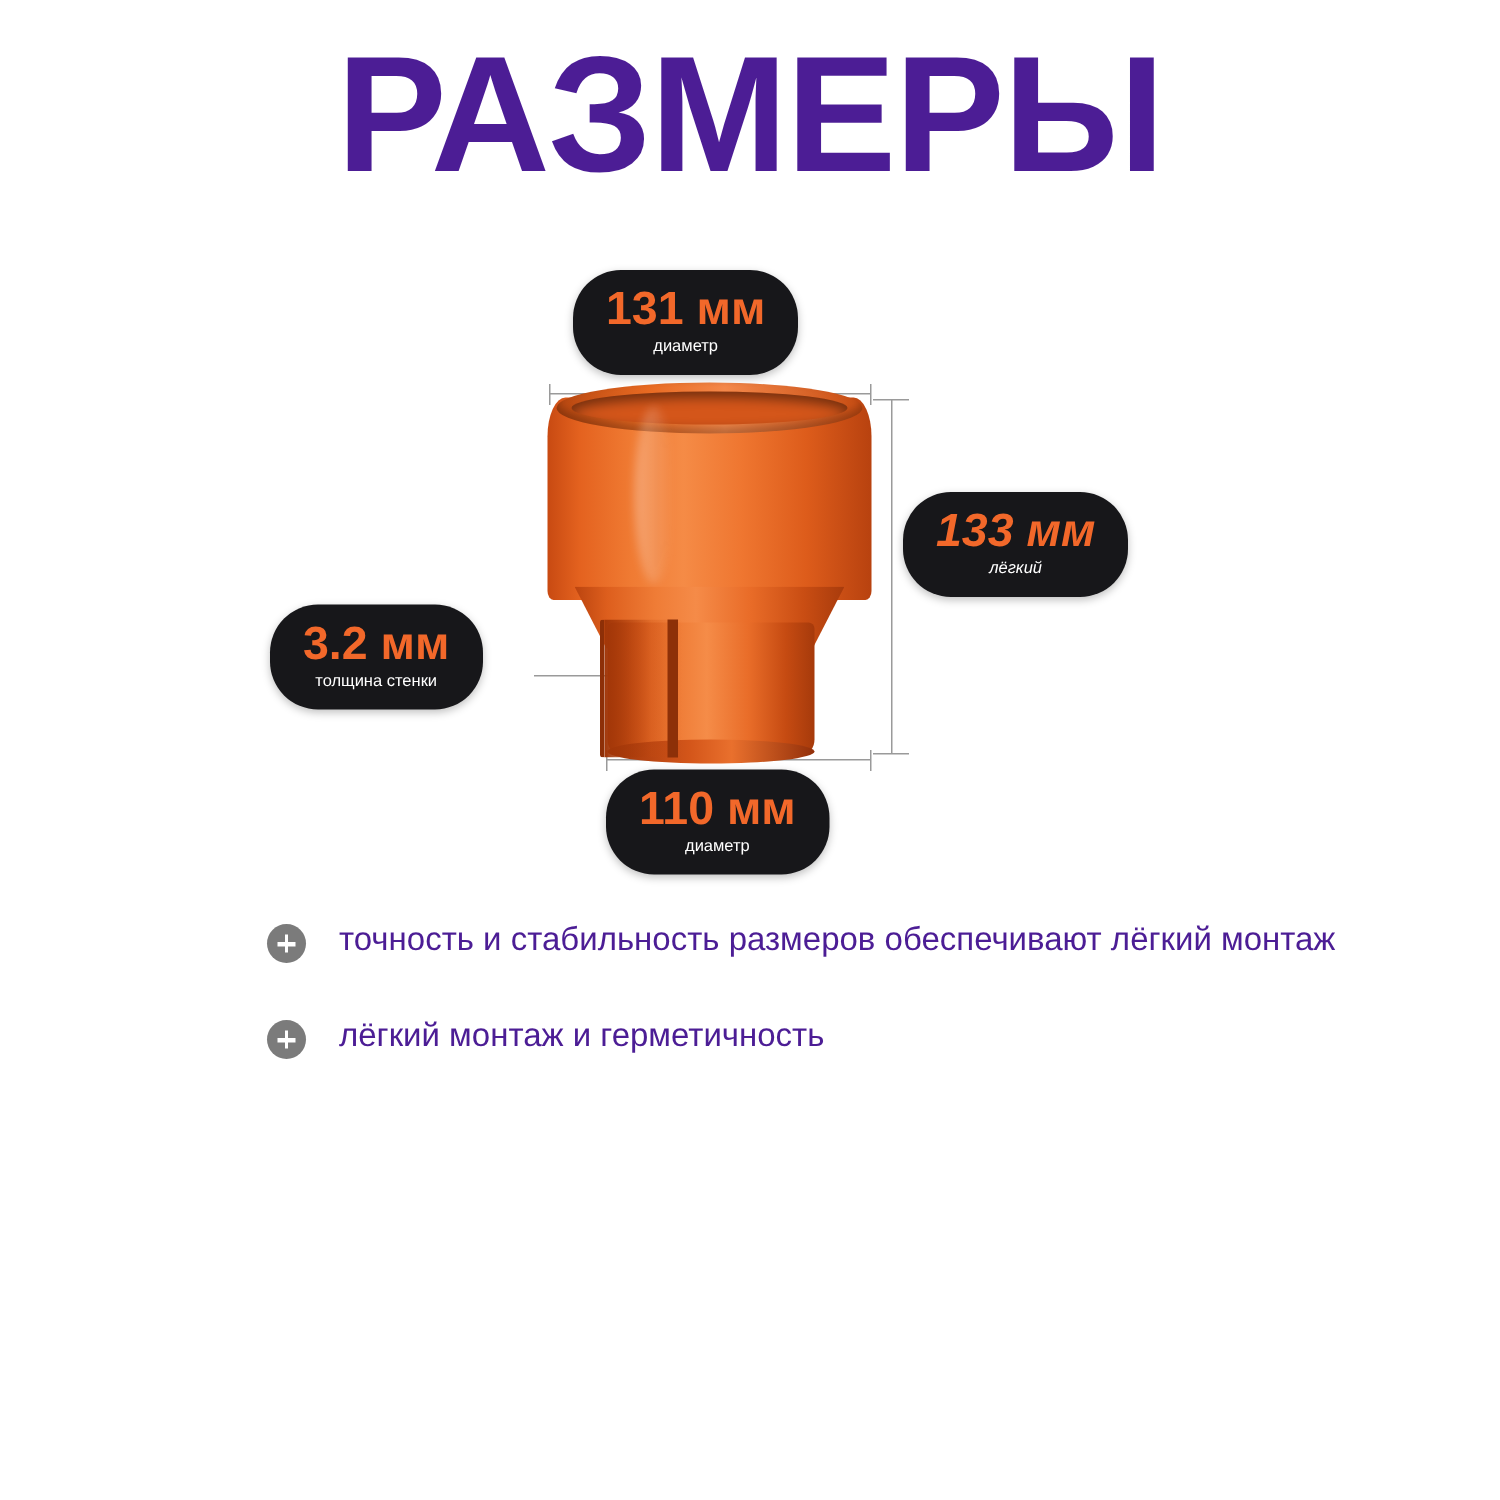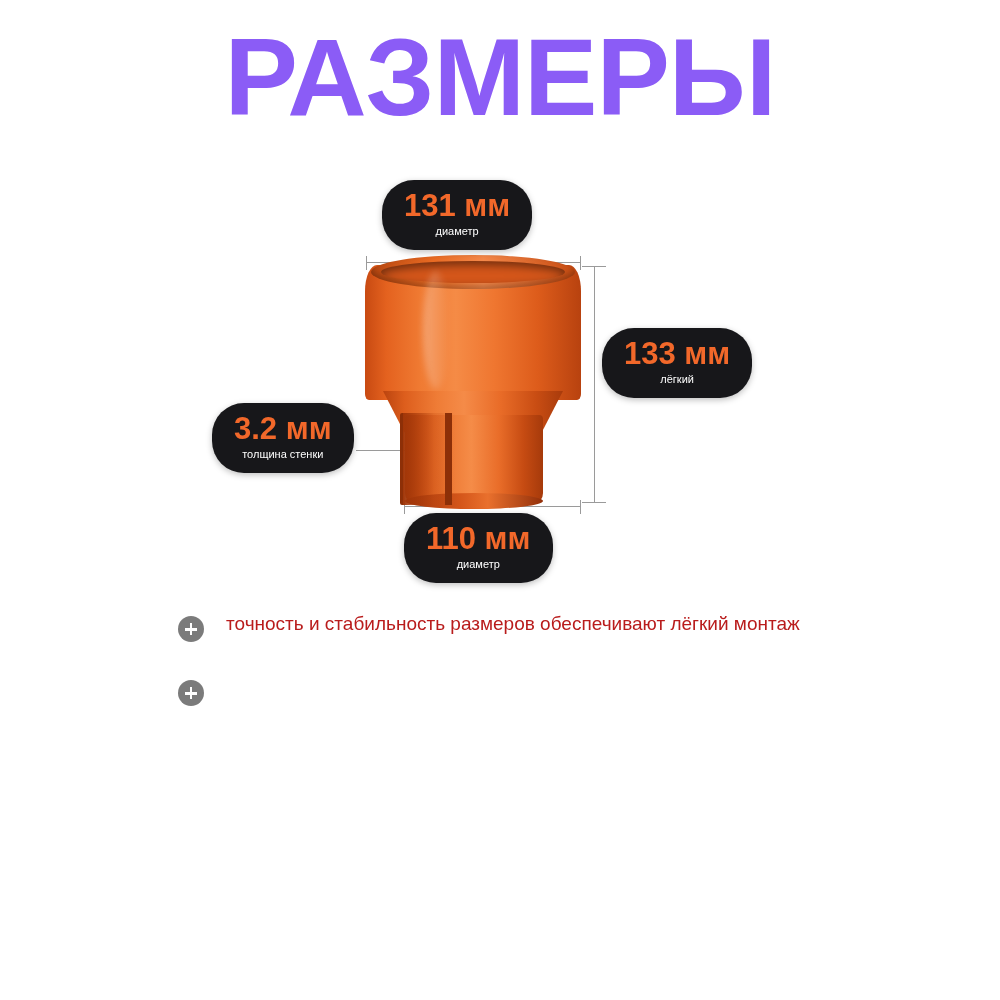--- a/index.html
+++ b/index.html
@@ -20,21 +20,21 @@
   .title {
     position: absolute;
     top: 22px;
     left: 0;
     width: 1000px;
     text-align: center;
     font-size: 110px;
     line-height: 1.0;
     font-weight: bold;
     letter-spacing: -1px;
-    color: #8b5cf6;
+    color: #4c1d95;
   }
 
   
   .figure {
     position: absolute;
     left: 0;
     top: 170px;
     width: 1000px;
     height: 430px;
   }
@@ -181,22 +181,22 @@
   .badge .label {
     display: block;
     color: #ffffff;
     font-size: 11px;
     line-height: 1.3;
     margin-top: 1px;
     white-space: nowrap;
   }
 
   #badge-diameter-top { left: 382px; top: 10px; }
-  #badge-length       { left: 602px; top: 158px; }
-  #badge-wall         { left: 212px; top: 233px; }
+  #badge-length       { left: 602px; top: 158px; font-style: italic; }
+  #badge-wall         { left: 180px; top: 233px; }
   #badge-diameter-bottom { left: 404px; top: 343px; }
 
   
   .features {
     position: absolute;
     left: 178px;
     top: 612px;
     width: 760px;
   }
   .feature {
@@ -220,23 +220,23 @@
     background: #ffffff;
   }
   .plus-icon::before {
     left: 7px; top: 12px; width: 12px; height: 2.5px;
   }
   .plus-icon::after {
     left: 11.7px; top: 7px; width: 2.5px; height: 12px;
   }
   .feature-text {
     margin-left: 22px;
-    font-size: 19px;
+    font-size: 22px;
     line-height: 1.3;
-    color: #b91c1c;
+    color: #4c1d95;
     max-width: 690px;
   }
 </style>
 </head>
 <body>
 
 <div class="title">РАЗМЕРЫ</div>
 
 <div class="figure">
 
@@ -287,14 +287,15 @@
   </div>
 </div>
 
 <div class="features">
   <div class="feature">
     <span class="plus-icon"></span>
     <span class="feature-text">точность и стабильность размеров обеспечивают лёгкий монтаж</span>
   </div>
   <div class="feature">
     <span class="plus-icon"></span>
+    <span class="feature-text">лёгкий монтаж и герметичность</span>
   </div>
 </div>
 
 </body></html>

